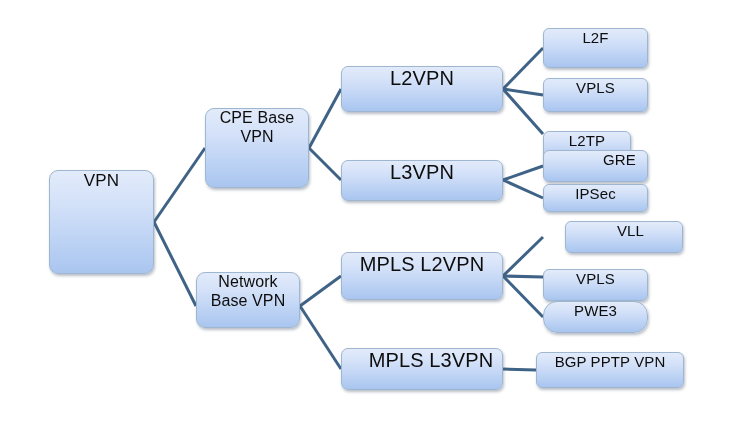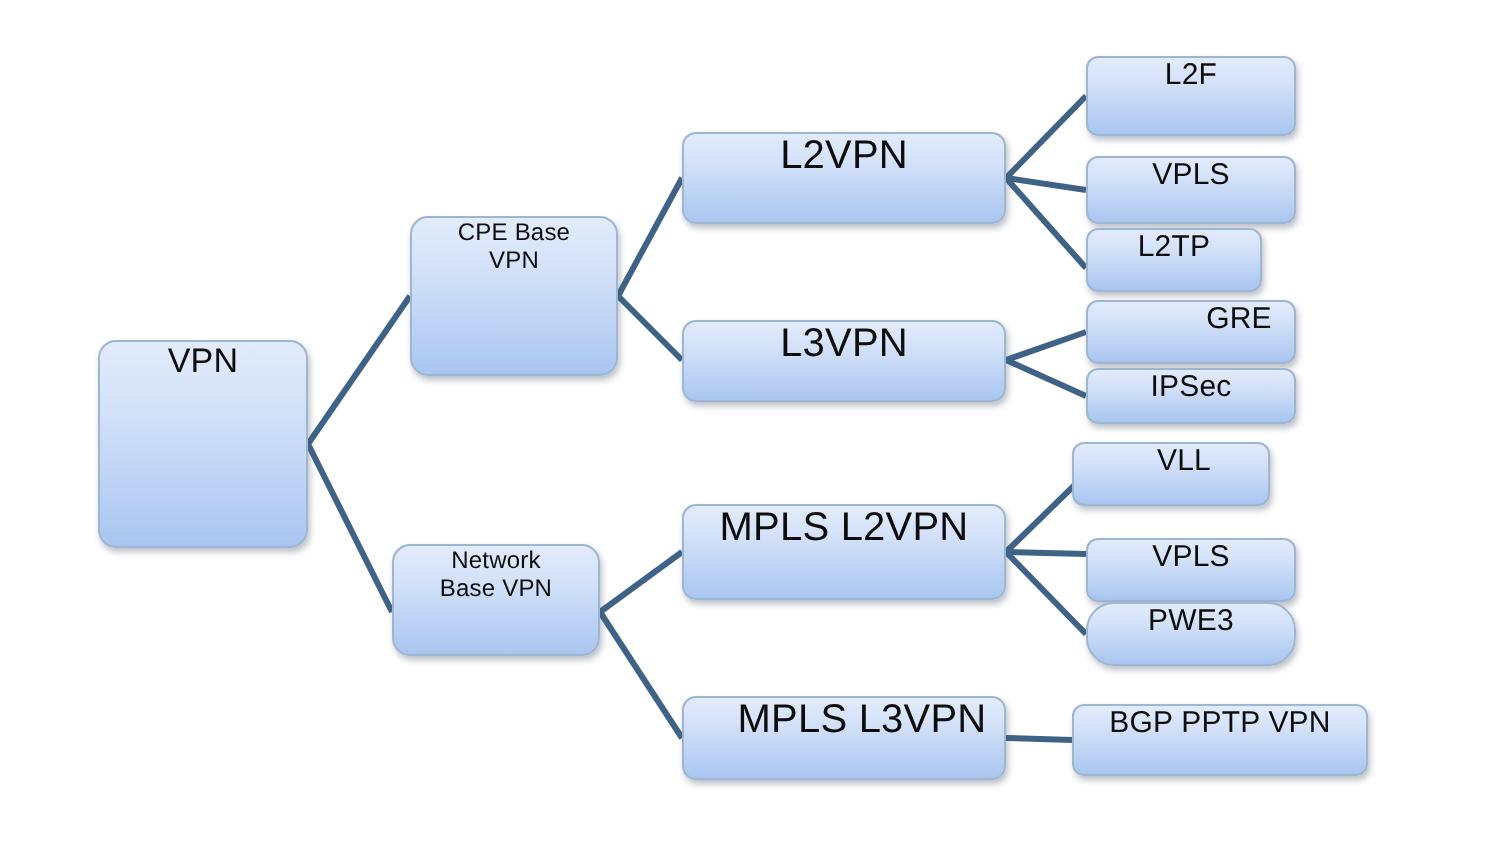--- a/index.html
+++ b/index.html
@@ -38,21 +38,21 @@
     color: #0d0d0d;
     line-height: 1.18;
     letter-spacing: 0.1px;
   }
   .node-label {
     display: block;
     padding: 0 3px;
     white-space: pre-line;
   }
   .lvl1 { font-size: 17px; border-radius: 9px; }
-  .lvl2 { font-size: 12px; border-radius: 9px; }
+  .lvl2 { font-size: 16px; border-radius: 9px; }
   .lvl3 { font-size: 20px; }
   .leaf { font-size: 15px; border-radius: 6px; }
 </style>
 </head>
 <body>
 
 <div id="canvas">
   <svg id="edges" width="748" height="432" viewBox="0 0 748 432" xmlns="http://www.w3.org/2000/svg">
       <line x1="154" y1="222" x2="205" y2="148" stroke="#3f6387" stroke-width="3" stroke-linecap="butt"></line>
       <line x1="154" y1="222" x2="196" y2="306" stroke="#3f6387" stroke-width="3" stroke-linecap="butt"></line>
@@ -93,30 +93,30 @@
       </div>
       <div class="node lvl3" style="left: 341px; top: 348px; width: 162px; height: 42px; padding-left: 18px;">
         <span class="node-label">MPLS L3VPN</span>
       </div>
       <div class="node leaf" style="left: 543px; top: 28px; width: 105px; height: 40px;">
         <span class="node-label">L2F</span>
       </div>
       <div class="node leaf" style="left: 543px; top: 78px; width: 105px; height: 34px;">
         <span class="node-label">VPLS</span>
       </div>
-      <div class="node leaf" style="left: 543px; top: 114px; width: 88px; height: 32px;">
+      <div class="node leaf" style="left: 543px; top: 131px; width: 88px; height: 32px;">
         <span class="node-label">L2TP</span>
       </div>
       <div class="node leaf" style="left: 543px; top: 150px; width: 105px; height: 32px; padding-left: 48px;">
         <span class="node-label">GRE</span>
       </div>
       <div class="node leaf" style="left: 543px; top: 184px; width: 105px; height: 28px;">
         <span class="node-label">IPSec</span>
       </div>
-      <div class="node leaf" style="left: 536px; top: 221px; width: 99px; height: 32px; padding-left: 13px;">
+      <div class="node leaf" style="left: 565px; top: 221px; width: 118px; height: 32px; padding-left: 13px;">
         <span class="node-label">VLL</span>
       </div>
       <div class="node leaf" style="left: 543px; top: 269px; width: 105px; height: 32px;">
         <span class="node-label">VPLS</span>
       </div>
       <div class="node leaf" style="left: 543px; top: 301px; width: 105px; height: 32px; border-radius: 14px;">
         <span class="node-label">PWE3</span>
       </div>
       <div class="node leaf" style="left: 536px; top: 352px; width: 148px; height: 36px;">
         <span class="node-label">BGP PPTP VPN</span>

